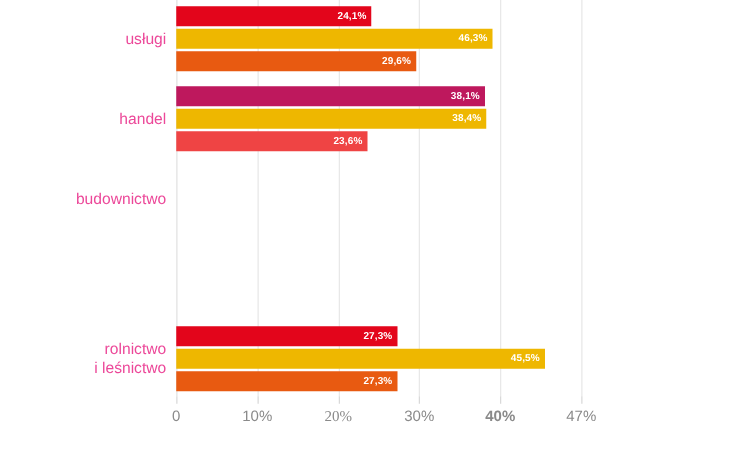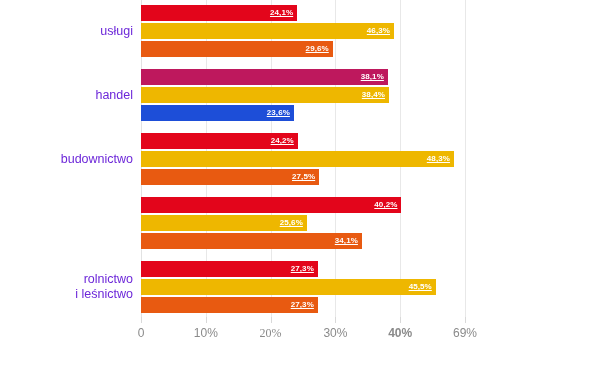--- a/index.html
+++ b/index.html
@@ -77,37 +77,36 @@
     justify-content: flex-end;
   }
   .bar-value {
     color: #ffffff;
     font-size: 8px;
     font-weight: bold;
     letter-spacing: 0.1px;
     padding-right: 4px;
     white-space: nowrap;
     line-height: 1;
-    text-decoration: underline;
   }
 
   
   .cat-labels {
     position: absolute;
     left: 0;
     top: 0;
     width: 133px;
     height: 317px;
   }
   .cat-label {
     position: absolute;
     right: 0;
     width: 133px;
     text-align: right;
-    color: #6d28d9;
+    color: #ec4899;
     font-size: 12.5px;
     line-height: 15px;
     white-space: pre-line;
   }
 
   
   .x-axis {
     position: absolute;
     left: 141px;
     top: 317px;
@@ -176,56 +175,22 @@
             <div class="bar" style="background: #be185d; text-align: right;">
               <span class="bar-value">38,1%</span>
             </div>
           </div>
           <div class="bar-row" style="top: 18px; width: 248px;">
             <div class="bar" style="background: rgb(238, 183, 0);">
               <span class="bar-value">38,4%</span>
             </div>
           </div>
           <div class="bar-row" style="top: 36px; width: 152.928px;">
-            <div class="bar" style="background: #1d4ed8;">
+            <div class="bar" style="background: #ef4444;">
               <span class="bar-value">23,6%</span>
-            </div>
-          </div>
-        </div>
-        <div class="bar-group" style="top: 133px; height: 52px;">
-          <div class="bar-row" style="top: 0px; width: 156.816px;">
-            <div class="bar" style="background: rgb(227, 5, 27);">
-              <span class="bar-value">24,2%</span>
-            </div>
-          </div>
-          <div class="bar-row" style="top: 18px; width: 312.984px;">
-            <div class="bar" style="background: rgb(238, 183, 0);">
-              <span class="bar-value">48,3%</span>
-            </div>
-          </div>
-          <div class="bar-row" style="top: 36px; width: 178.2px;">
-            <div class="bar" style="background: rgb(232, 90, 17);">
-              <span class="bar-value">27,5%</span>
-            </div>
-          </div>
-        </div>
-        <div class="bar-group" style="top: 197px; height: 52px;">
-          <div class="bar-row" style="top: 0px; width: 260.496px;">
-            <div class="bar" style="background: rgb(227, 5, 27);">
-              <span class="bar-value">40,2%</span>
-            </div>
-          </div>
-          <div class="bar-row" style="top: 18px; width: 165.888px;">
-            <div class="bar" style="background: rgb(238, 183, 0);">
-              <span class="bar-value">25,6%</span>
-            </div>
-          </div>
-          <div class="bar-row" style="top: 36px; width: 220.968px;">
-            <div class="bar" style="background: rgb(232, 90, 17);">
-              <span class="bar-value">34,1%</span>
             </div>
           </div>
         </div>
         <div class="bar-group" style="top: 261px; height: 52px;">
           <div class="bar-row" style="top: 0px; width: 176.904px;">
             <div class="bar" style="background: rgb(227, 5, 27);">
               <span class="bar-value">27,3%</span>
             </div>
           </div>
           <div class="bar-row" style="top: 18px; width: 294.84px;">
@@ -247,16 +212,16 @@
       <div class="tick-label" style="left: 0px;">0</div>
       <div class="tick-mark" style="left: 64.8px;"></div>
       <div class="tick-label" style="left: 64.8px;">10%</div>
       <div class="tick-mark" style="left: 129.6px;"></div>
       <div class="tick-label" style="left: 129.6px; font-family: Liberation Serif, serif;">20%</div>
       <div class="tick-mark" style="left: 194.4px;"></div>
       <div class="tick-label" style="left: 194.4px;">30%</div>
       <div class="tick-mark" style="left: 259.2px;"></div>
       <div class="tick-label" style="left: 259.2px; font-weight: bold;">40%</div>
       <div class="tick-mark" style="left: 324px;"></div>
-      <div class="tick-label" style="left: 324px;">69%</div>
+      <div class="tick-label" style="left: 324px;">47%</div>
     </div>
 
 </div>
 
 </body></html>

